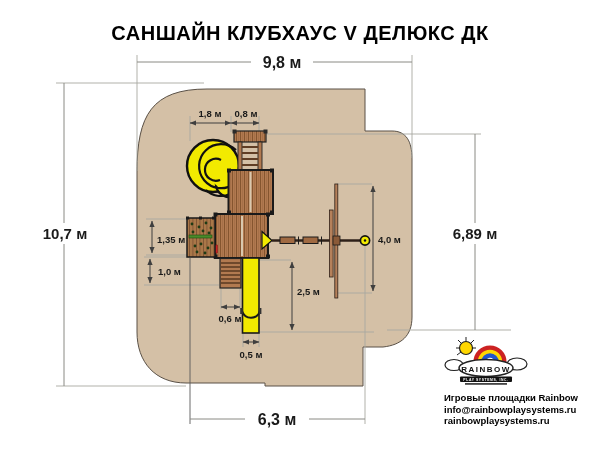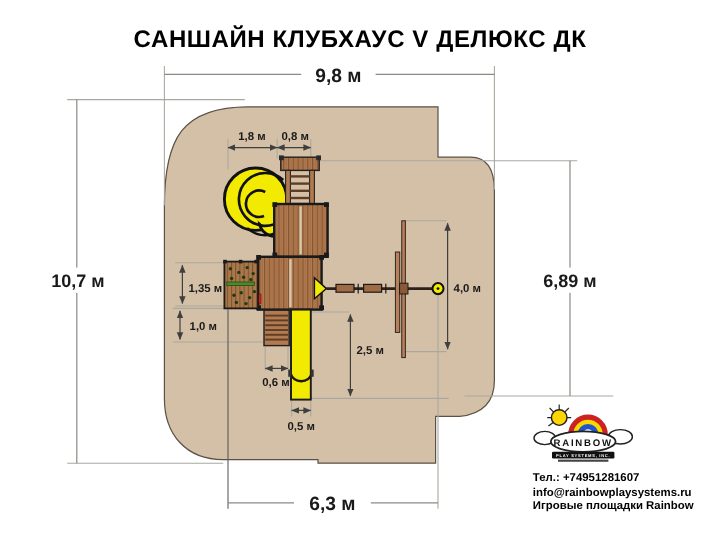--- a/index.html
+++ b/index.html
@@ -233,18 +233,18 @@
           <ellipse cx="10" cy="30" rx="9" ry="5.5"></ellipse>
           <ellipse cx="73" cy="29" rx="10" ry="6"></ellipse>
         </g>
         <ellipse cx="42" cy="33" rx="27" ry="8.5" fill="#ffffff" stroke="#222" stroke-width="1.5"></ellipse>
         <text x="42" y="36.5" text-anchor="middle" style="font-size:8px;letter-spacing:1.5px;fill:#111;">RAINBOW</text>
         <rect x="16" y="41.5" width="52" height="5.5" rx="1" fill="#111"></rect>
         <text x="42" y="45.8" text-anchor="middle" style="font-size:3.4px;letter-spacing:.6px;fill:#fff;">PLAY SYSTEMS, INC.</text>
         <rect x="21" y="48" width="42" height="1.8" fill="#444"></rect>
       </svg>
     </div>
-    <div class="line">Тел.: +74951281607</div>
+    <div class="line">Игровые площадки Rainbow</div>
     <div class="line">info@rainbowplaysystems.ru</div>
-    <div class="line">Игровые площадки Rainbow</div>
+    <div class="line">rainbowplaysystems.ru</div>
   </div>
 
 </div>
 
 </body></html>

